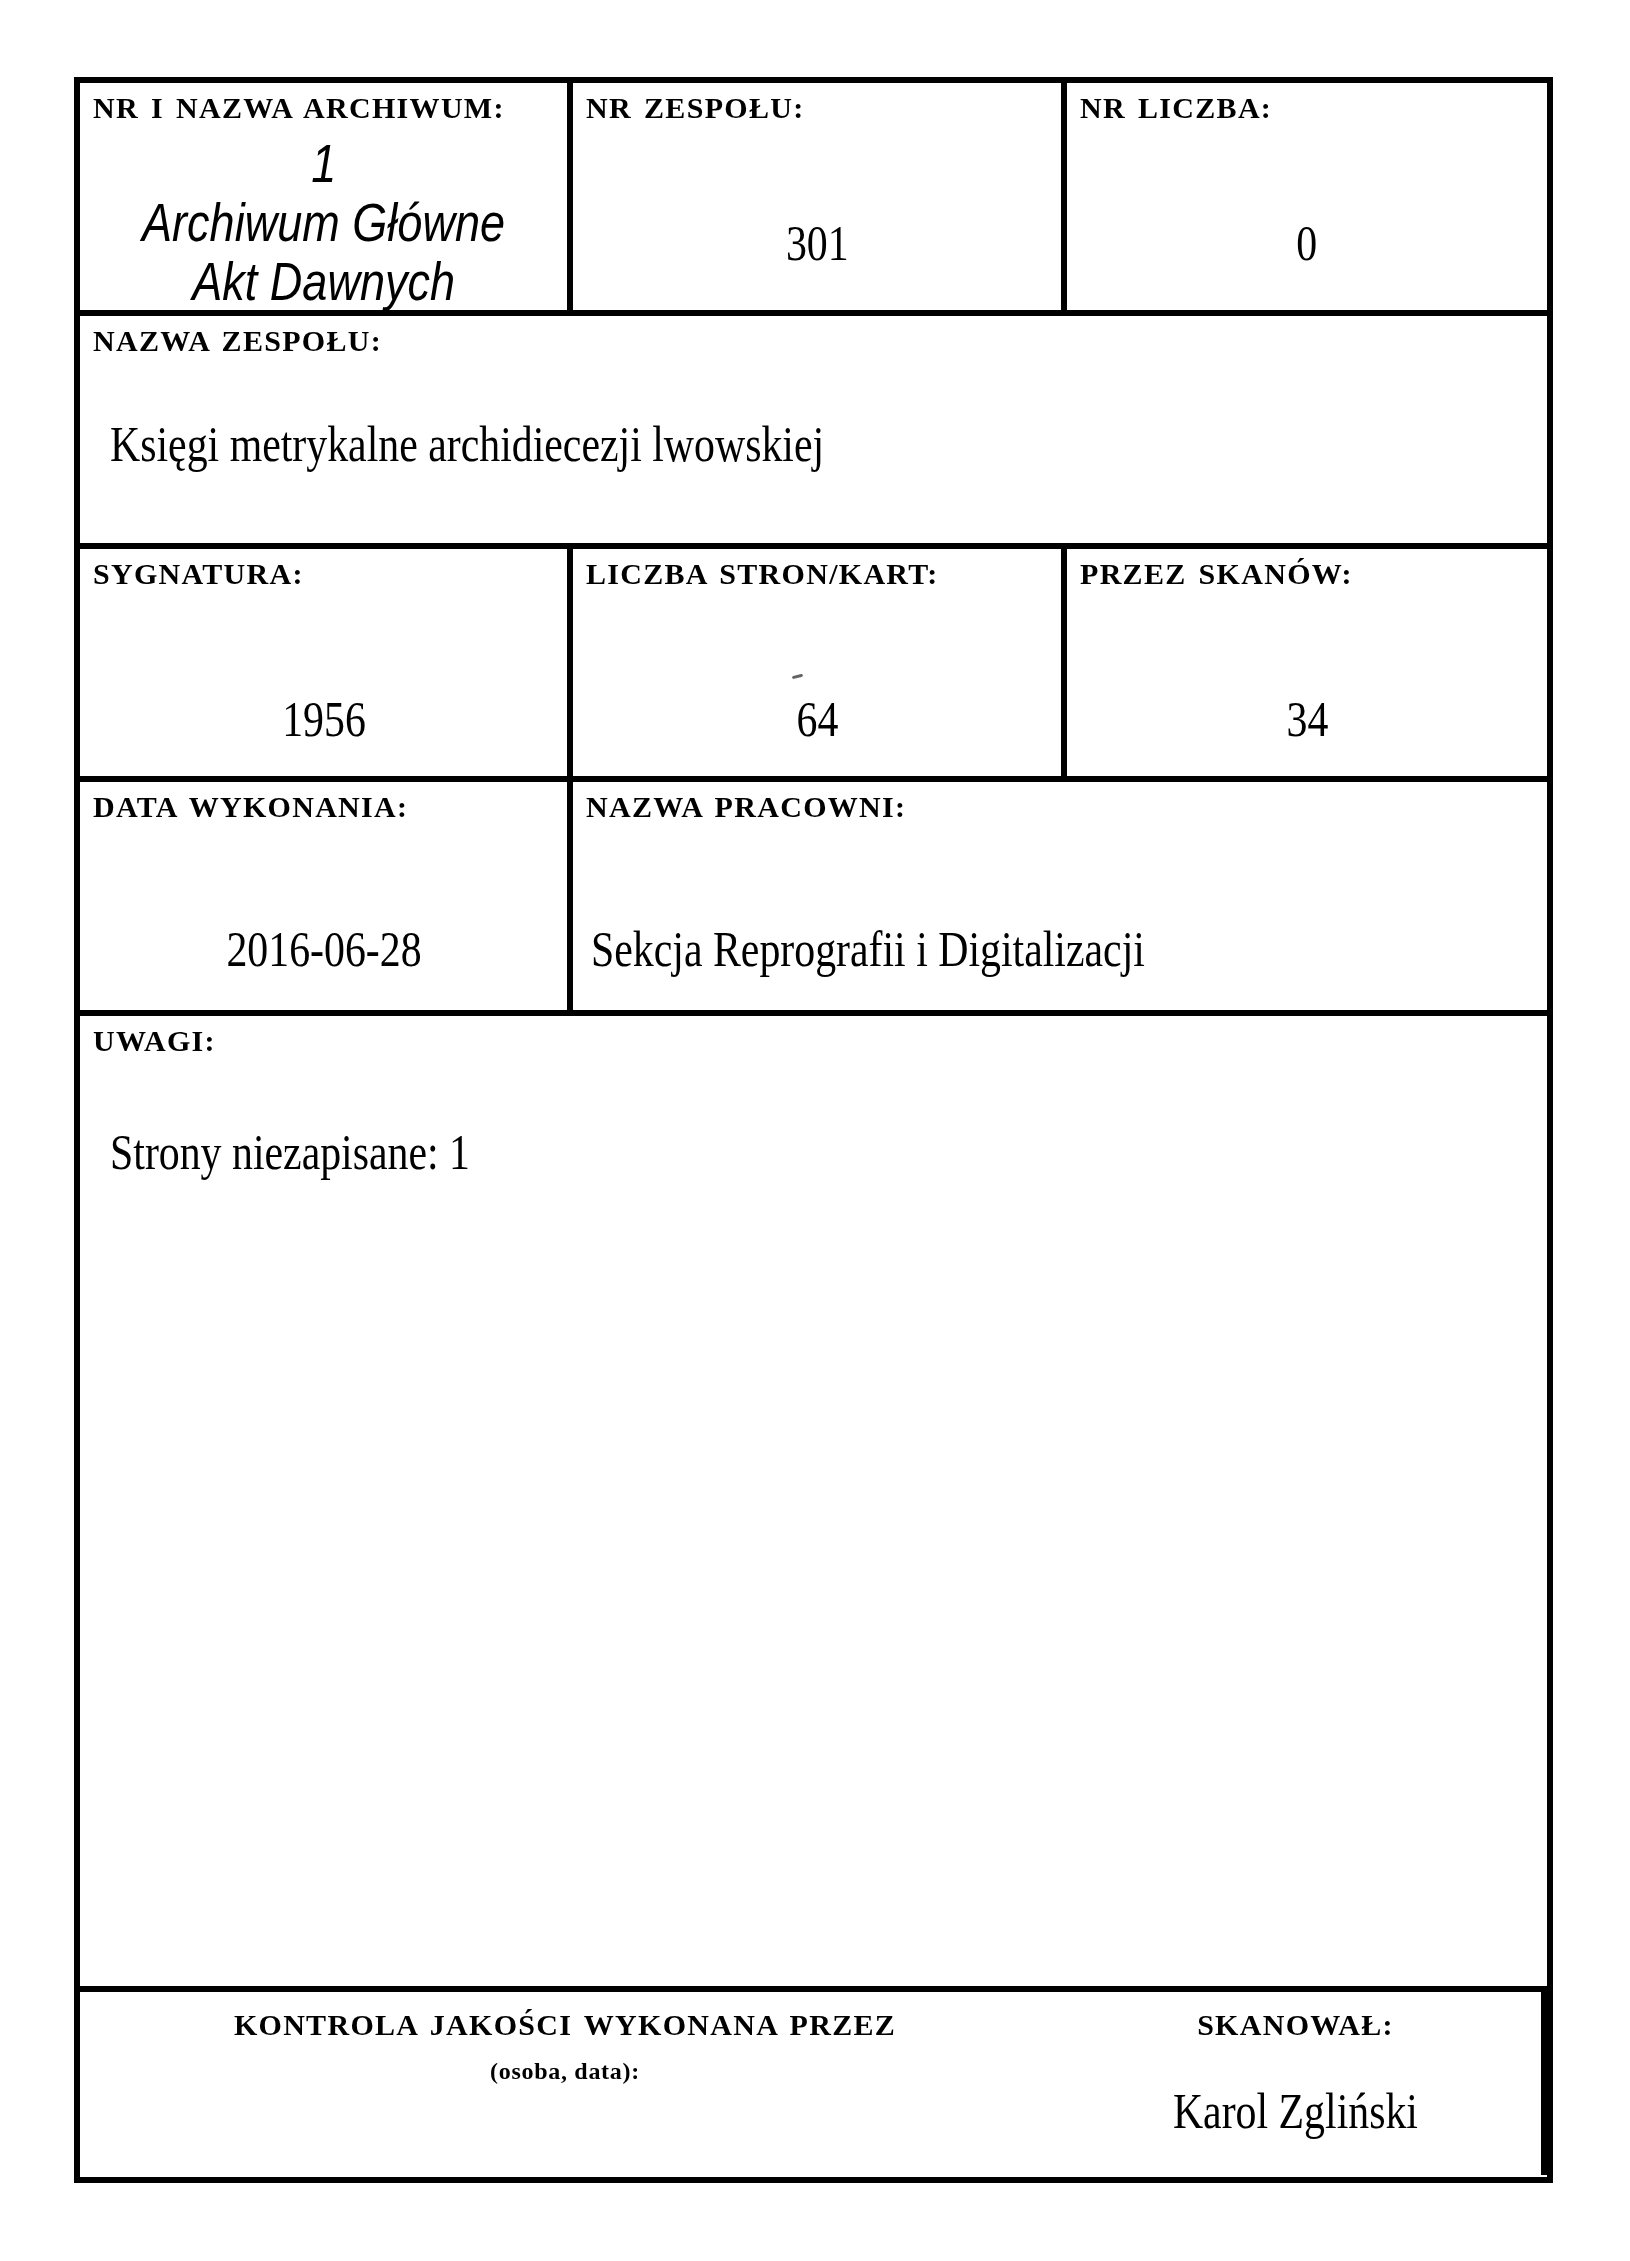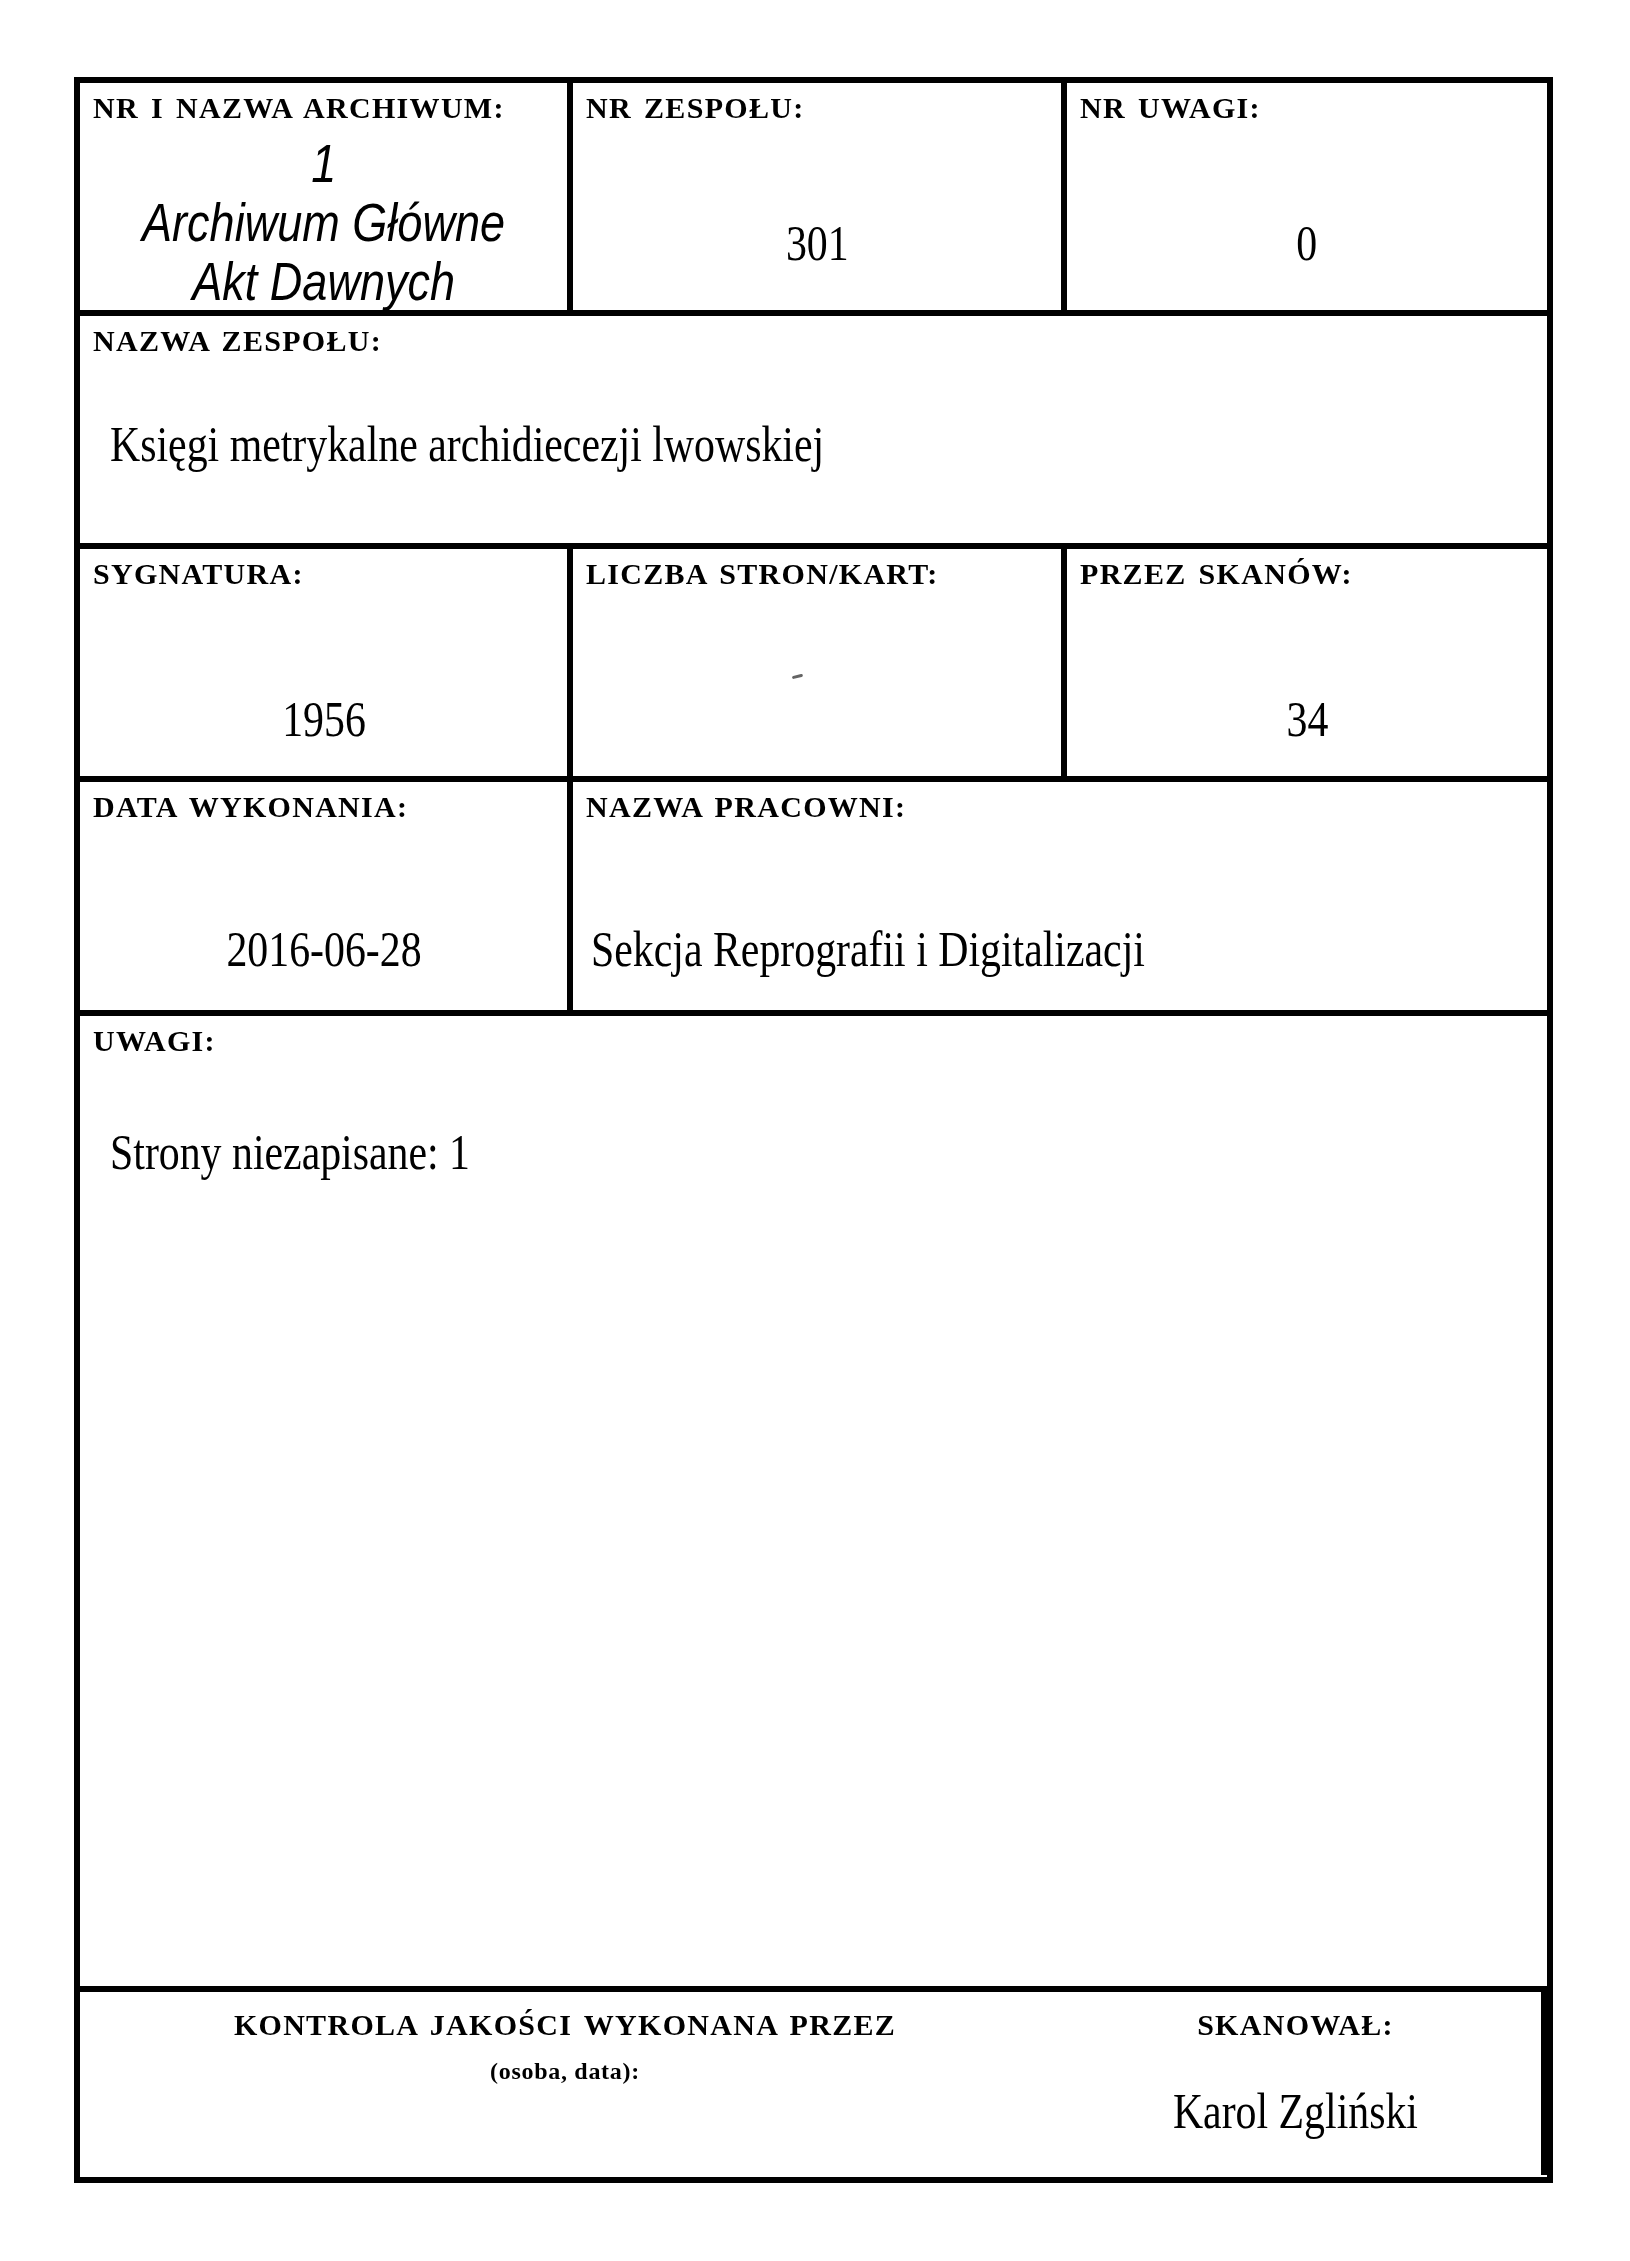--- a/index.html
+++ b/index.html
@@ -89,21 +89,21 @@
           <span class="line"><span class="sq">Akt Dawnych</span></span>
         </div>
       </div>
       <div class="cell vdiv w751">
         <div class="label">NR ZESPOŁU:</div>
         <div class="val val-center" style="top:132px;">
           <span class="sq">301</span>
         </div>
       </div>
       <div class="cell grow">
-        <div class="label">NR UWAGI:</div>
+        <div class="label">NR LICZBA:</div>
         <div class="val val-center" style="top:132px;">
           <span class="sq">0</span>
         </div>
       </div>
     </div>
 
     <div class="row r2 has-divider">
       <div class="cell grow">
         <div class="label">NAZWA ZESPOŁU:</div>
         <div class="val val-left" style="top:100px;left:30px;">
@@ -115,20 +115,23 @@
     <div class="row r3 has-divider">
       <div class="cell vdiv w750">
         <div class="label">SYGNATURA:</div>
         <div class="val val-center" style="top:142px;">
           <span class="sq">1956</span>
         </div>
       </div>
       <div class="cell vdiv w751">
         <div class="label">LICZBA STRON/KART:</div>
         <div class="artifact" style="left:219px;top:126px;"></div>
+        <div class="val val-center" style="top:142px;">
+          <span class="sq">64</span>
+        </div>
       </div>
       <div class="cell grow">
         <div class="label">PRZEZ SKANÓW:</div>
         <div class="val val-center" style="top:142px;">
           <span class="sq">34</span>
         </div>
       </div>
     </div>
 
     <div class="row r4 has-divider">

